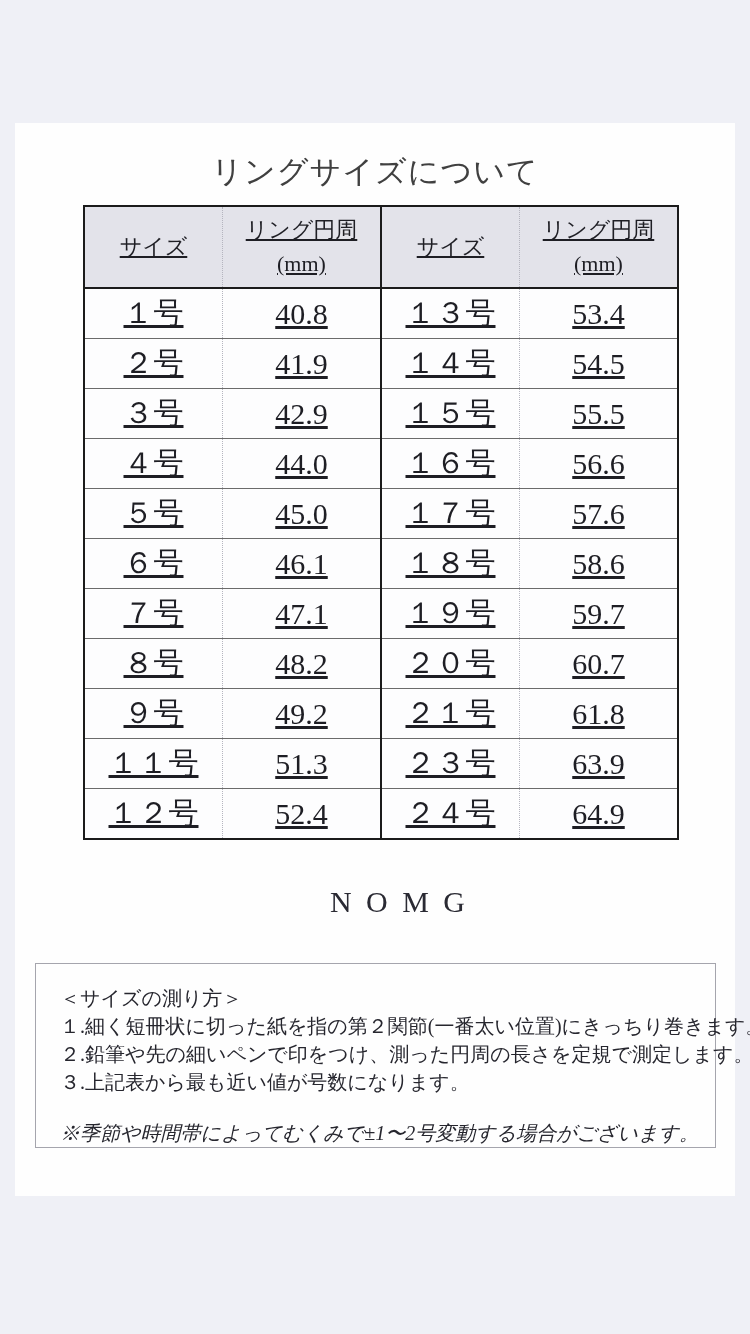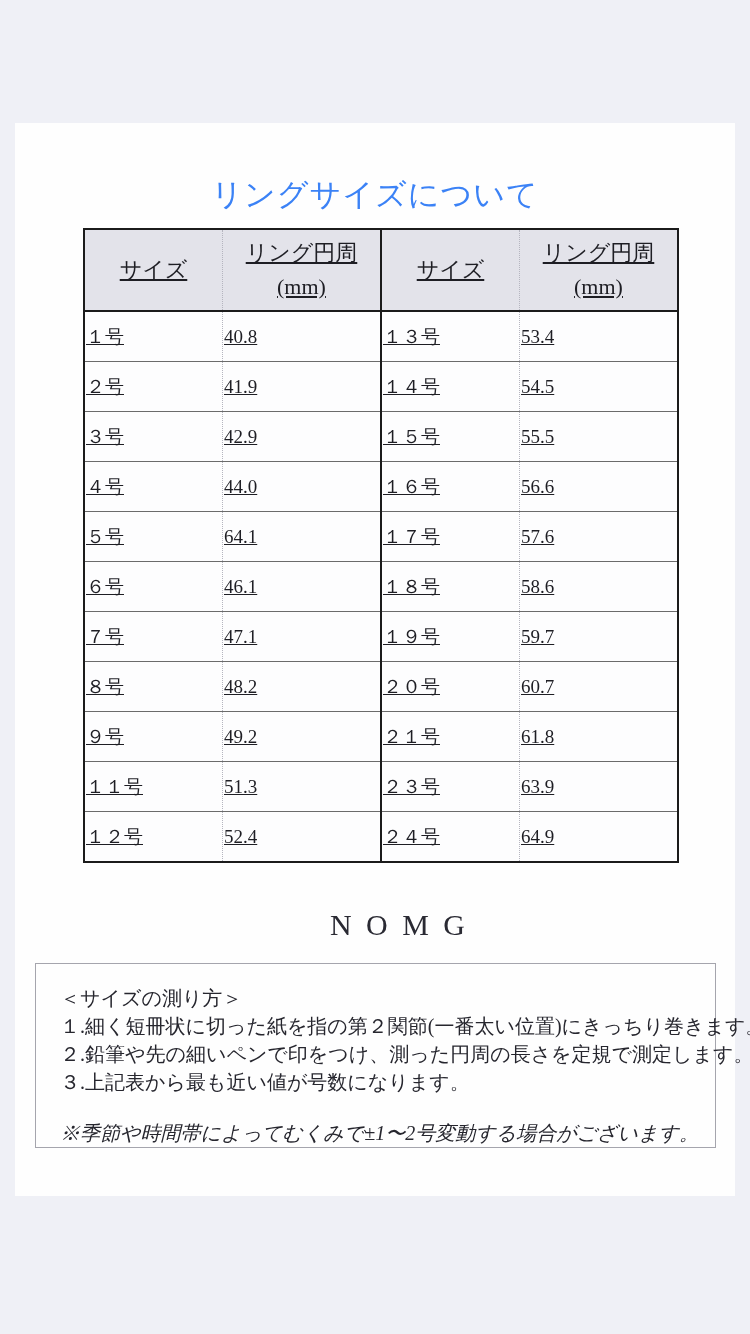--- a/index.html
+++ b/index.html
@@ -12,26 +12,26 @@
     overflow:hidden;
   }
   .panel{
     position:absolute;
     left:15px;top:123px;
     width:720px;height:1073px;
     background:#fefefe;
   }
   .page-title{
     margin:0;
-    padding-top:51px;
+    padding-top:28px;
     text-align:center;
     font-size:31px;
     font-weight:normal;
     letter-spacing:1px;
-    color:#3b82f6;
+    color:#404040;
   }
   table.size-table{
     border-collapse:collapse;
     table-layout:fixed;
     width:580px;
     margin:12px 0 0 68px;
     background:#fdfdfe;
     border:2px solid #1b1b1b;
     text-decoration:underline;
   }
@@ -41,22 +41,22 @@
     font-weight:normal;
     font-size:22px;
     text-align:center;
     vertical-align:middle;
     border-bottom:2px solid #1b1b1b;
     line-height:1.55;
     color:#1e1e24;
   }
   .size-table tbody td{
     height:47px;
-    font-size:19px;
-    text-align:left;
+    font-size:30px;
+    text-align:center;
     vertical-align:middle;
     border-top:1px solid #6b6b6b;
     color:#1e1e24;
   }
   .size-table tbody tr:first-child td{border-top:none;}
   .c0{width:135px;}
   .c1{width:155px;border-left:1px dotted #b5b5bf;}
   .c2{width:135px;border-left:2px solid #1b1b1b;}
   .c3{width:155px;border-left:1px dotted #b5b5bf;}
   .brand{
@@ -143,21 +143,21 @@
           <td class="c3">55.5</td>
         </tr>
         <tr>
           <td class="c0">４号</td>
           <td class="c1">44.0</td>
           <td class="c2">１６号</td>
           <td class="c3">56.6</td>
         </tr>
         <tr>
           <td class="c0">５号</td>
-          <td class="c1">64.1</td>
+          <td class="c1">45.0</td>
           <td class="c2">１７号</td>
           <td class="c3">57.6</td>
         </tr>
         <tr>
           <td class="c0">６号</td>
           <td class="c1">46.1</td>
           <td class="c2">１８号</td>
           <td class="c3">58.6</td>
         </tr>
         <tr>

